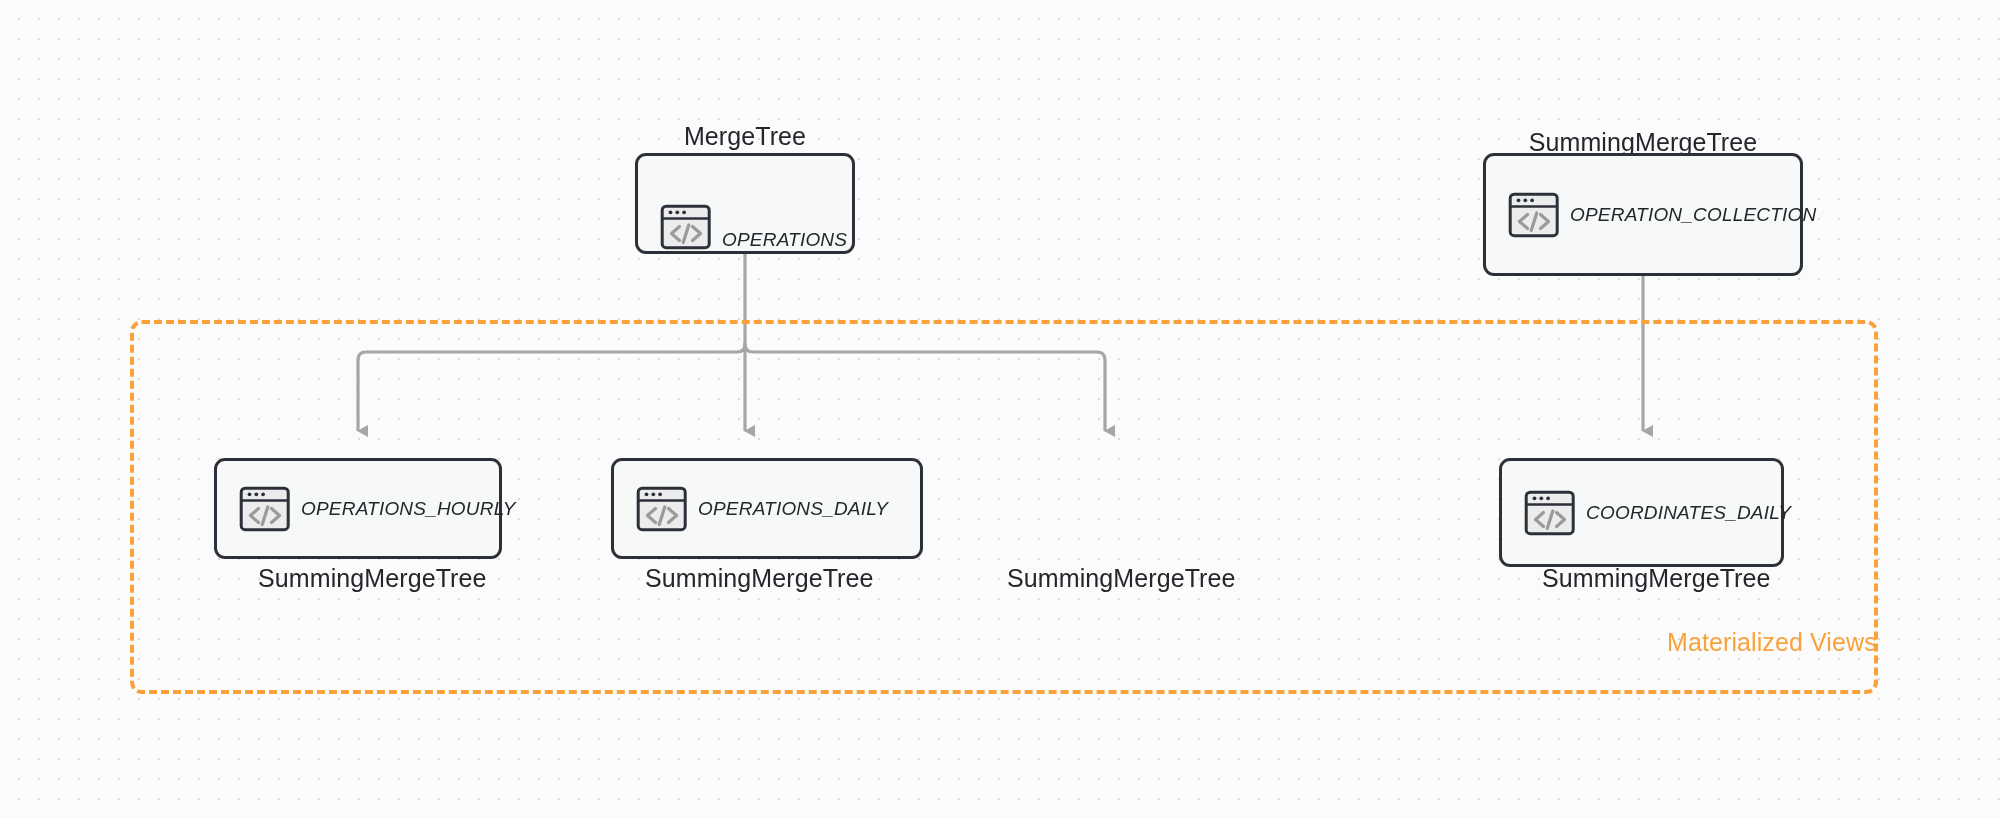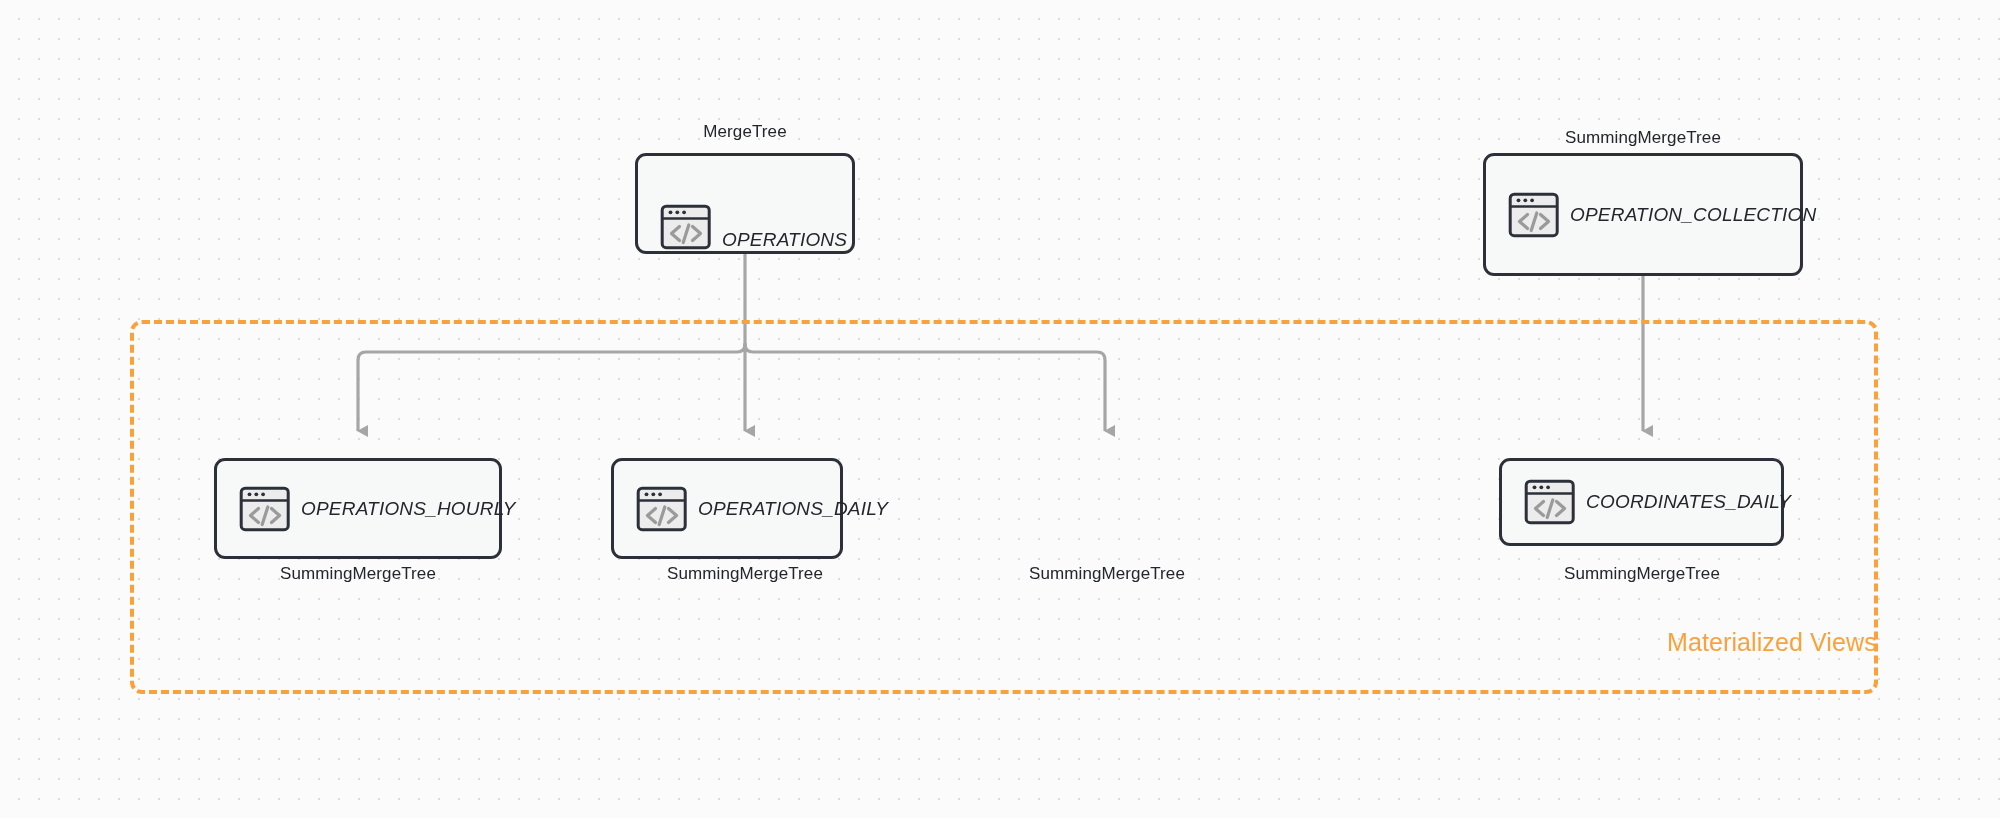--- a/index.html
+++ b/index.html
@@ -66,21 +66,21 @@
     font-size: 19px;
     font-style: italic;
     color: #23262b;
     white-space: nowrap;
     letter-spacing: 0.2px;
   }
 
   
   .caption {
     position: absolute;
-    font-size: 17px;
+    font-size: 25px;
     color: #23262b;
     white-space: nowrap;
     text-align: center;
     letter-spacing: 0.1px;
   }
 </style>
 </head>
 <body>
 
 <div id="canvas">
@@ -148,38 +148,38 @@
       <circle cx="17.3" cy="9.3" r="1.9" fill="#2c3038"></circle>
       <circle cx="24.1" cy="9.3" r="1.9" fill="#2c3038"></circle>
       <path d="M 19.5 23.5 L 11.5 30.5 L 19.5 37.5" stroke="#9a9a9a" stroke-width="3.2" fill="none" stroke-linecap="round" stroke-linejoin="round"></path>
       <path d="M 32.5 23.5 L 40.5 30.5 L 32.5 37.5" stroke="#9a9a9a" stroke-width="3.2" fill="none" stroke-linecap="round" stroke-linejoin="round"></path>
       <path d="M 28.8 22 L 23.2 39.5" stroke="#9a9a9a" stroke-width="3.2" fill="none" stroke-linecap="round"></path>
     </svg>
     <span class="node-label">OPERATIONS_HOURLY</span>
   </div>
   <div class="caption" style="left:258px; top:564px; width:200px;">SummingMergeTree</div>
 
-  <div class="node" style="left:611px; top:458px; width:232px; height:101px;">
+  <div class="node" style="left:611px; top:458px; width:312px; height:101px;">
     <svg class="node-icon" viewBox="0 0 52 48" xmlns="http://www.w3.org/2000/svg">
       <rect x="2.2" y="3.2" width="47" height="41.5" rx="4" fill="#ececec" stroke="#2c3038" stroke-width="3"></rect>
       <path d="M 2.2 15.5 L 49.2 15.5" stroke="#2c3038" stroke-width="2.6"></path>
       <circle cx="10.5" cy="9.3" r="1.9" fill="#2c3038"></circle>
       <circle cx="17.3" cy="9.3" r="1.9" fill="#2c3038"></circle>
       <circle cx="24.1" cy="9.3" r="1.9" fill="#2c3038"></circle>
       <path d="M 19.5 23.5 L 11.5 30.5 L 19.5 37.5" stroke="#9a9a9a" stroke-width="3.2" fill="none" stroke-linecap="round" stroke-linejoin="round"></path>
       <path d="M 32.5 23.5 L 40.5 30.5 L 32.5 37.5" stroke="#9a9a9a" stroke-width="3.2" fill="none" stroke-linecap="round" stroke-linejoin="round"></path>
       <path d="M 28.8 22 L 23.2 39.5" stroke="#9a9a9a" stroke-width="3.2" fill="none" stroke-linecap="round"></path>
     </svg>
     <span class="node-label">OPERATIONS_DAILY</span>
   </div>
   <div class="caption" style="left:645px; top:564px; width:200px;">SummingMergeTree</div>
 
   <div class="caption" style="left:1007px; top:564px; width:200px;">SummingMergeTree</div>
 
-  <div class="node" style="left:1499px; top:458px; width:285px; height:88px;">
+  <div class="node" style="left:1499px; top:458px; width:285px; height:109px;">
     <svg class="node-icon" viewBox="0 0 52 48" xmlns="http://www.w3.org/2000/svg">
       <rect x="2.2" y="3.2" width="47" height="41.5" rx="4" fill="#ececec" stroke="#2c3038" stroke-width="3"></rect>
       <path d="M 2.2 15.5 L 49.2 15.5" stroke="#2c3038" stroke-width="2.6"></path>
       <circle cx="10.5" cy="9.3" r="1.9" fill="#2c3038"></circle>
       <circle cx="17.3" cy="9.3" r="1.9" fill="#2c3038"></circle>
       <circle cx="24.1" cy="9.3" r="1.9" fill="#2c3038"></circle>
       <path d="M 19.5 23.5 L 11.5 30.5 L 19.5 37.5" stroke="#9a9a9a" stroke-width="3.2" fill="none" stroke-linecap="round" stroke-linejoin="round"></path>
       <path d="M 32.5 23.5 L 40.5 30.5 L 32.5 37.5" stroke="#9a9a9a" stroke-width="3.2" fill="none" stroke-linecap="round" stroke-linejoin="round"></path>
       <path d="M 28.8 22 L 23.2 39.5" stroke="#9a9a9a" stroke-width="3.2" fill="none" stroke-linecap="round"></path>
     </svg>

